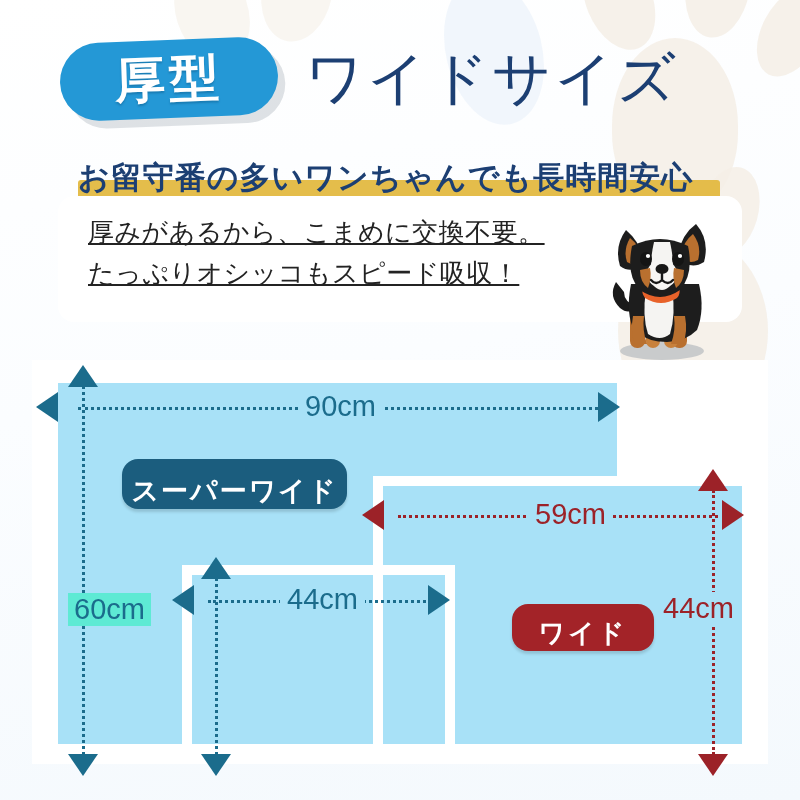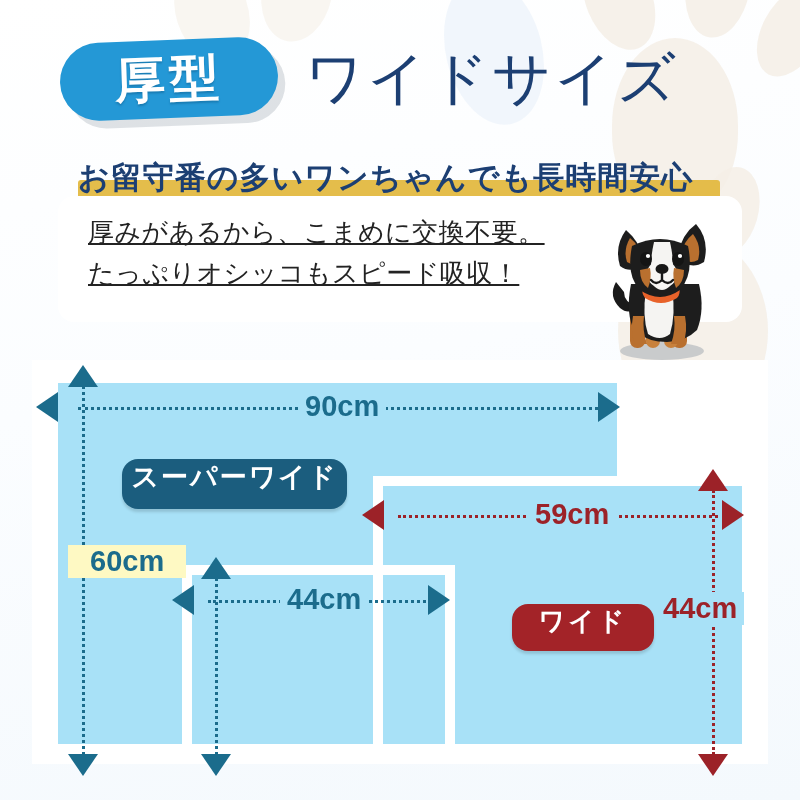--- a/index.html
+++ b/index.html
@@ -68,21 +68,21 @@
   .rect{position:absolute;background:#a8e1f7;}
   #rect-sw{left:58px; top:383px; width:559px;height:361px;}
   #rect-wd{left:383px;top:486px; width:359px;height:258px;}
   #rect-rg{left:192px;top:575px; width:253px;height:169px;}
 
   
   .gap{position:absolute;background:#ffffff;}
 
   
   .pill{
-    position:absolute;display:flex;align-items:flex-start;justify-content:center;
+    position:absolute;display:flex;align-items:flex-end;justify-content:center;
     color:#fff;font-weight:bold;border-radius:16px;white-space:nowrap;
     box-shadow:0 3px 3px rgba(0,0,0,.14);
   }
   .pill.navy{background:#1b5d7e;}
   .pill.red{background:#a32328;}
   #pill-sw{left:122px;top:459px;width:225px;height:50px;font-size:27px;letter-spacing:2px;}
   #pill-rg{left:285px;top:650px;width:153px;height:44px;font-size:24px;letter-spacing:2px;}
   #pill-wd{left:512px;top:604px;width:142px;height:47px;font-size:26px;letter-spacing:3px;}
 
   
@@ -98,26 +98,26 @@
   .arw.right {border-top:15px solid transparent;border-bottom:15px solid transparent;border-left:22px solid #1b6c8c;}
   .arw.up    {border-left:15px solid transparent;border-right:15px solid transparent;border-bottom:22px solid #1b6c8c;}
   .arw.down  {border-left:15px solid transparent;border-right:15px solid transparent;border-top:22px solid #1b6c8c;}
   .arw.red.left {border-right-color:#9c2228;}
   .arw.red.right{border-left-color:#9c2228;}
   .arw.red.up   {border-bottom-color:#9c2228;}
   .arw.red.down {border-top-color:#9c2228;}
 
   
   .dim{
-    position:absolute;font-size:29px;font-weight:bold;color:#1b6c8c;
+    position:absolute;font-size:29px;font-weight:normal;color:#1b6c8c;
     white-space:nowrap;letter-spacing:0px;
   }
   .dim.red{color:#9c2228;}
   .dim.chip{background:#a8e1f7;padding:0 7px;}
-  .dim.chipw{background:#fef9c3;padding:0 22px;}
+  .dim.chipw{background:#5eead4;padding:0 6px;margin-top:48px;}
 </style>
 </head>
 <body>
 
 <div id="stage">
 
   <div class="bg-base"></div>
 
   <div class="paw" style="left:612px;top:38px;width:126px;height:176px;border-radius:50% 50% 46% 46%;"></div>
   <div class="paw" style="left:586px;top:-52px;width:66px;height:104px;transform:rotate(-22deg);"></div>

